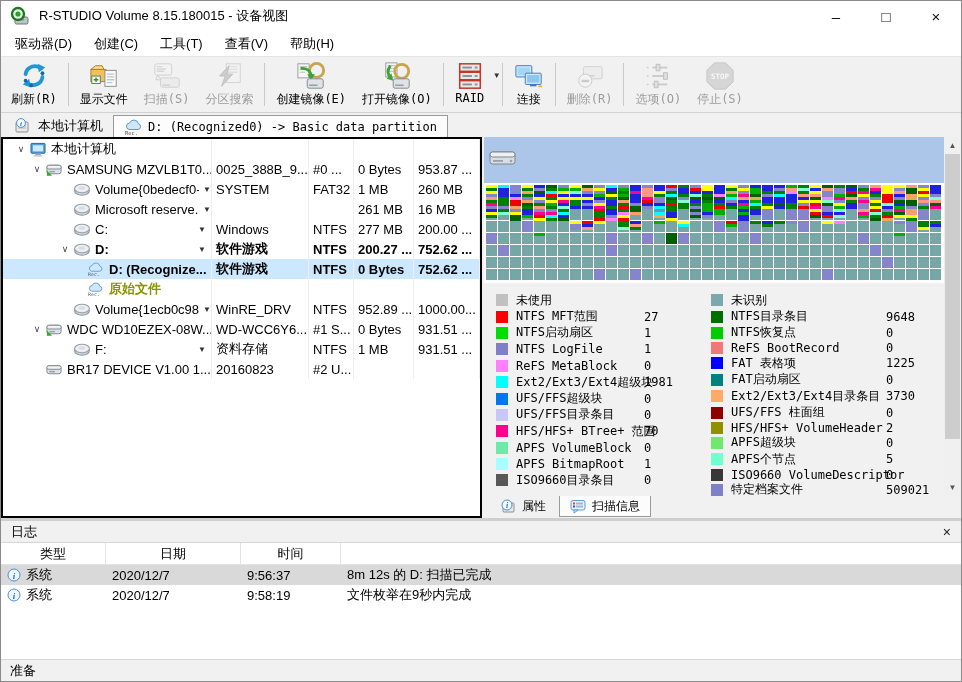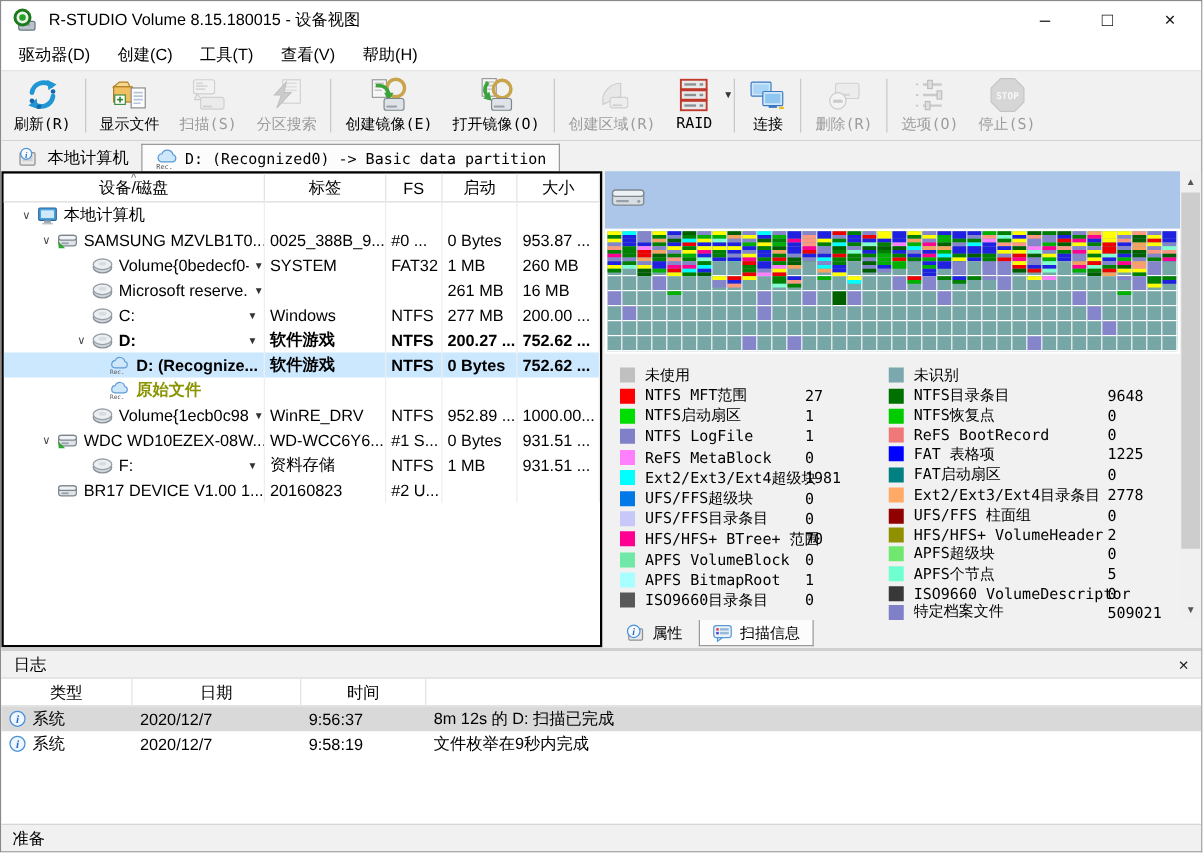--- a/index.html
+++ b/index.html
@@ -184,28 +184,20 @@
             <path d="M6 5 h8 M6 8 h8 M6 11 h6" stroke="#c4c4c4" stroke-width="1.3"></path>
             <circle cx="21" cy="11" r="7.5" fill="none" stroke="#c8a44b" stroke-width="3"></circle>
             <path d="M9 5 c-4 5 -3 10 1 14" fill="none" stroke="#3aa33a" stroke-width="3"></path>
             <polygon points="12,21 5,19 10,13" fill="#3aa33a"></polygon>
             <rect x="12" y="19" width="17" height="10" rx="2" fill="#dfe3e8" stroke="#7d868e"></rect>
             <rect x="14" y="25" width="9" height="1.7" fill="#98a1a9"></rect>
           </svg></span>
         <span class="tb-label">打开镜像(O)</span>
       </div>
       <div class="tb-sep"></div>
-      <div class="tb-btn disabled">
-        <span class="ticon"><svg viewBox="0 0 32 32" width="100%" height="100%">
-            <path d="M8 24 A15 15 0 0 1 23 6 L23 17 Z" fill="#dcdcdc" stroke="#a0a0a0"></path>
-            <rect x="14" y="18" width="15" height="9" rx="2" fill="#e8e8e8" stroke="#a8a8a8"></rect>
-            <rect x="16" y="24" width="8" height="1.5" fill="#aaa"></rect>
-          </svg></span>
-        <span class="tb-label">创建区域(R)</span>
-      </div>
       <div class="tb-btn" style="padding-right: 14px;">
         <span class="ticon"><svg viewBox="0 0 32 32" width="100%" height="100%">
             <g stroke="#c0392b" stroke-width="1.6" fill="#e9e9e9">
               <rect x="5" y="3" width="22" height="8"></rect>
               <rect x="5" y="12" width="22" height="8"></rect>
               <rect x="5" y="21" width="22" height="8"></rect>
             </g>
             <g fill="#8a8f94">
               <rect x="8" y="6" width="10" height="2"></rect>
               <rect x="8" y="15" width="10" height="2"></rect>
@@ -284,38 +276,20 @@
       <span class="timg"><svg viewBox="0 0 20 17" width="20" height="17">
             <path d="M5 10.5 a3.3 3.3 0 0 1 .6-6.5 a4.6 4.6 0 0 1 8.8 .8 a2.9 2.9 0 0 1 -.3 5.7 z" fill="#cfe7fb" stroke="#5b9bd5"></path>
             <text x="1" y="16" font-size="5.5" fill="#555" font-family="DejaVu Sans Mono,monospace">Rec.</text>
           </svg></span>
       <span>D: (Recognized0) -&gt; Basic data partition</span>
     </div>
   </div>
 
   <div class="main">
     <div class="tree-panel">
-      <div class="tree-header" id="tree-header">
-          <div class="th-cell" style="width: 209px;">
-            <span>设备/磁盘</span>
-            <span class="sort-caret">˄</span>
-          </div>
-          <div class="th-cell" style="width: 97px;">
-            <span>标签</span>
-          </div>
-          <div class="th-cell" style="width: 45px;">
-            <span>FS</span>
-          </div>
-          <div class="th-cell" style="width: 60px;">
-            <span>启动</span>
-          </div>
-          <div class="th-cell" style="width: auto; flex: 1 1 0%;">
-            <span>大小</span>
-          </div>
-        </div>
       <div class="tree-body" id="tree-body">
           <div class="tree-row">
             <div class="tr-cell tr-name" style="width: 209px; padding-left: 10px;">
               <span class="chev">∨</span>
               <span class="ticon16"><svg viewBox="0 0 18 16" width="100%" height="100%">
                   <rect x="1.5" y="1.5" width="15" height="10.5" rx="1" fill="#4aa3dd" stroke="#2a6099"></rect>
                   <rect x="3.5" y="3.5" width="11" height="6.5" fill="#cfe9fa"></rect>
                   <rect x="6" y="12" width="6" height="2.2" fill="#9aa5ad"></rect>
                   <rect x="4.5" y="14.2" width="9" height="1.3" fill="#b8c1c8"></rect>
                 </svg></span>
@@ -1518,21 +1492,21 @@
                 <span class="leg-count">1225</span>
               </div>
               <div class="leg-row">
                 <span class="swatch" style="background: rgb(0, 128, 128);"></span>
                 <span>FAT启动扇区</span>
                 <span class="leg-count">0</span>
               </div>
               <div class="leg-row">
                 <span class="swatch" style="background: rgb(255, 170, 102);"></span>
                 <span>Ext2/Ext3/Ext4目录条目</span>
-                <span class="leg-count">2778</span>
+                <span class="leg-count">3730</span>
               </div>
               <div class="leg-row">
                 <span class="swatch" style="background: rgb(144, 0, 0);"></span>
                 <span>UFS/FFS 柱面组</span>
                 <span class="leg-count">0</span>
               </div>
               <div class="leg-row">
                 <span class="swatch" style="background: rgb(144, 144, 0);"></span>
                 <span>HFS/HFS+ VolumeHeader</span>
                 <span class="leg-count">2</span>

